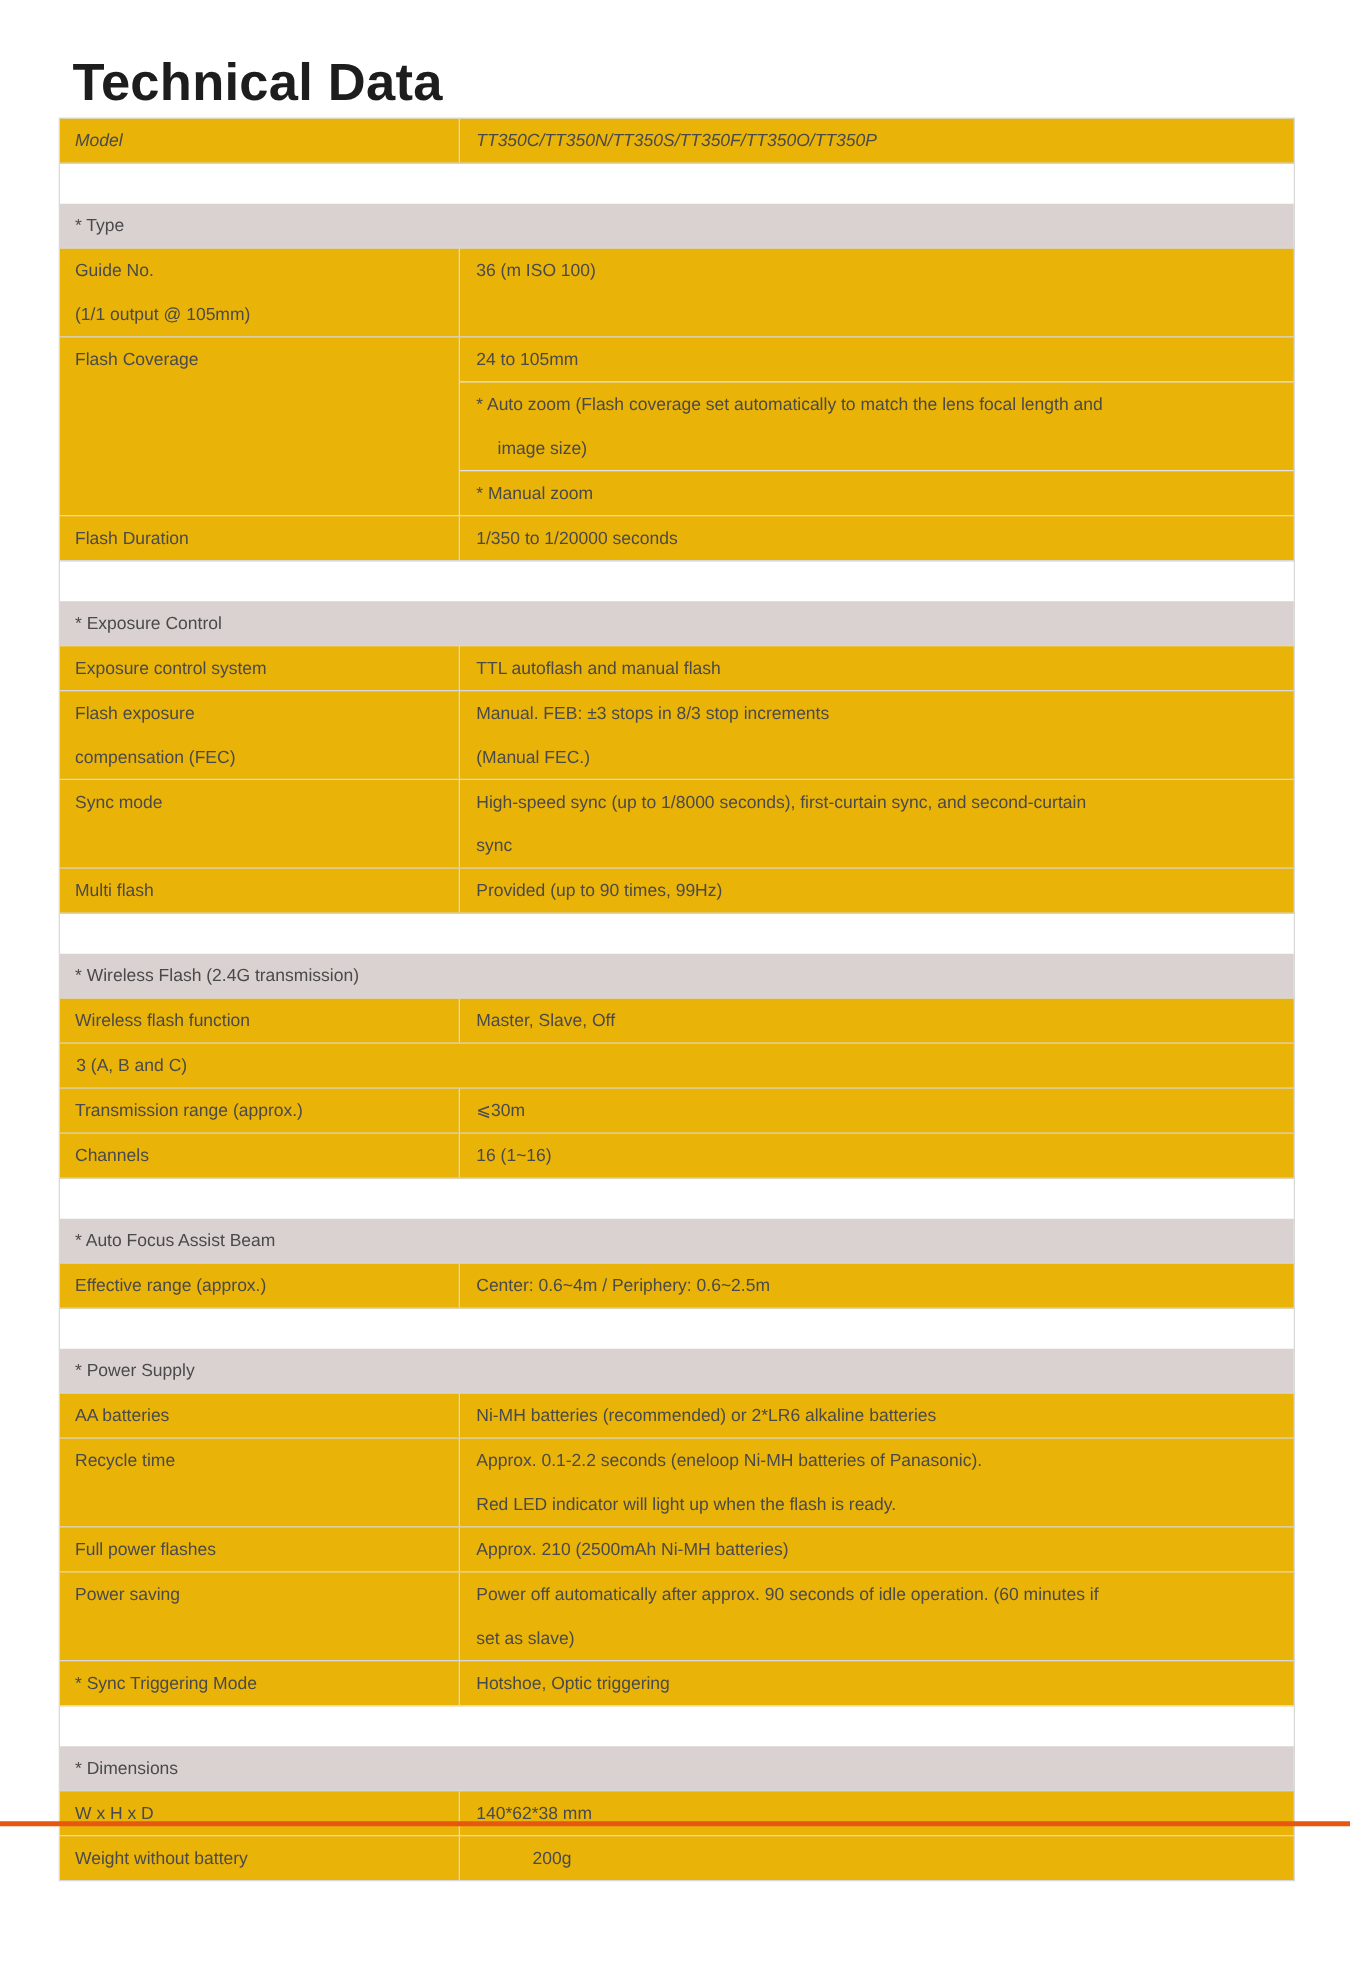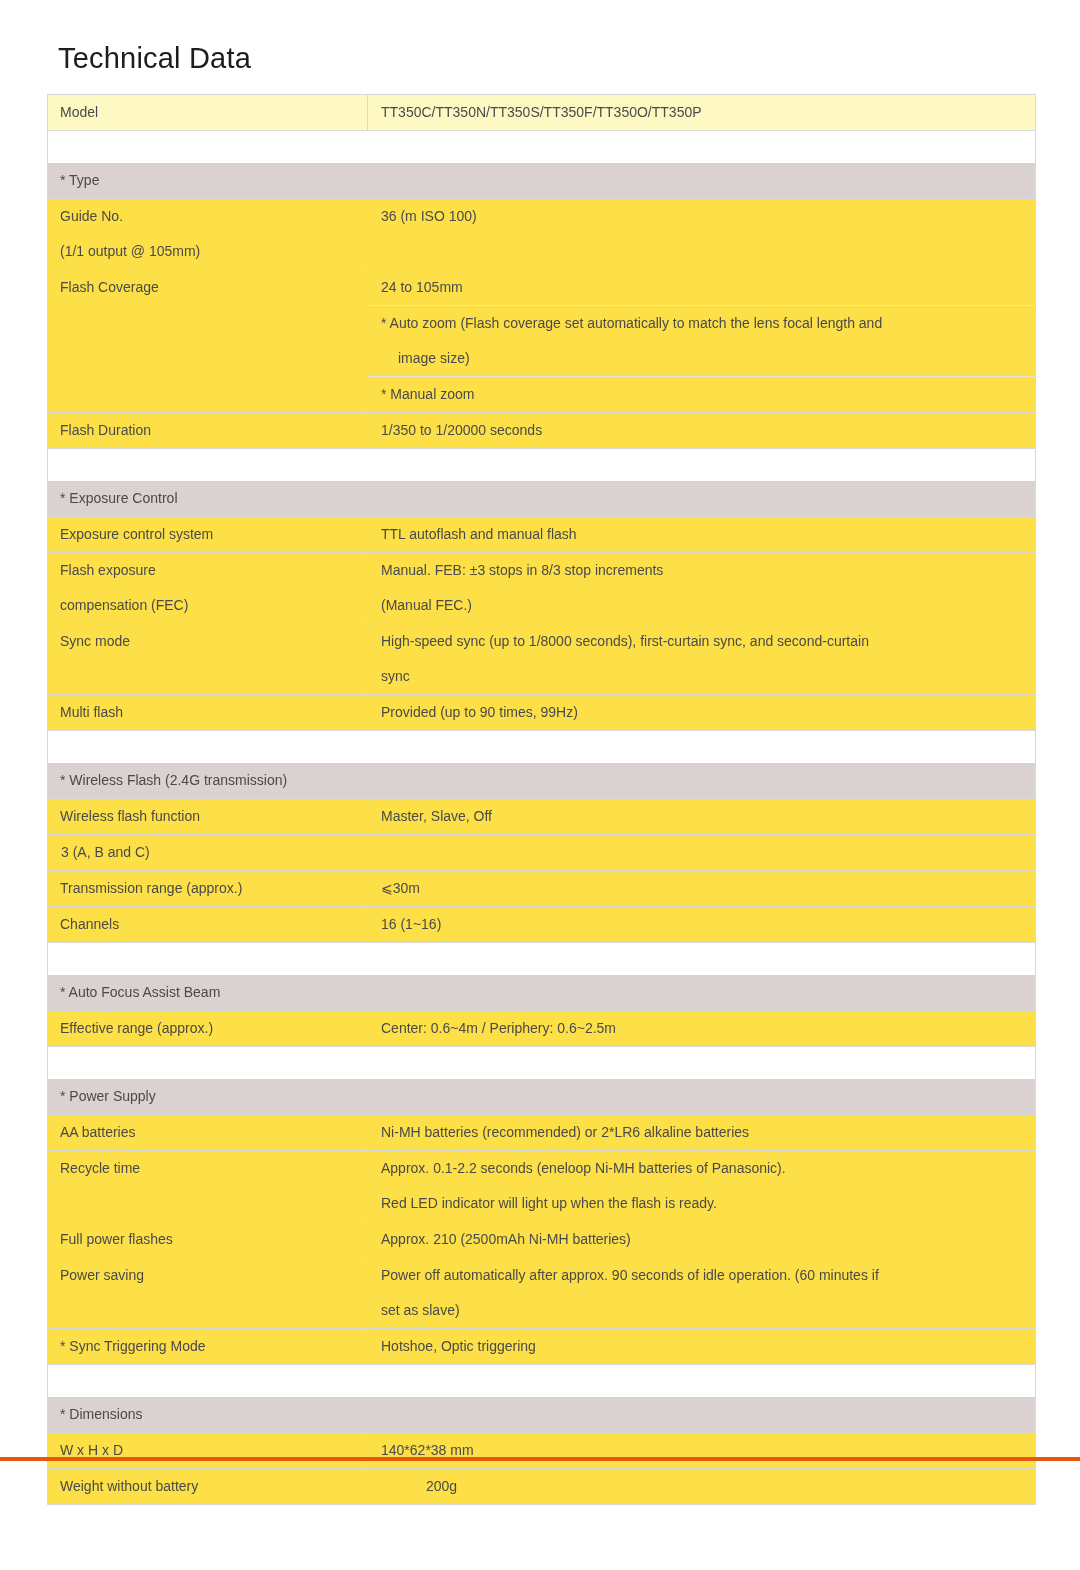--- a/index.html
+++ b/index.html
@@ -8,36 +8,36 @@
     width: 1080px; height: 1570px;
     background: #ffffff;
     font-family: "Liberation Sans", sans-serif;
     color: #4a4a4a;
     position: relative;
   }
   .page-title {
     margin: 0;
     position: absolute;
     left: 58px; top: 42px;
-    font-size: 29px;
-    font-weight: 400;
+    font-size: 42px;
+    font-weight: 700;
     color: #1d1d1d;
     letter-spacing: 0.2px;
   }
   .spec-table {
     position: absolute;
     left: 47px; top: 94px;
     width: 989px;
     border: 1px solid #d8d8d8;
     font-size: 14px;
     line-height: 35px;
   }
-  .t-row { display: flex; border-bottom: 1px solid #d8d8d8; background: #fde047; }
+  .t-row { display: flex; border-bottom: 1px solid #d8d8d8; background: #eab308; }
   .t-row:last-child { border-bottom: none; gap: 45px; }
-  .t-row.model-row { background: #fef9c3; }
+  .t-row.model-row { background: #eab308; font-style: italic; }
   .t-row.section-row {
     display: block;
     background: #d9d2d0;
     padding-left: 12px;
     color: #4a4a4a;
     margin-top: 32px;
   }
   .lbl {
     width: 320px;
     flex: 0 0 320px;

